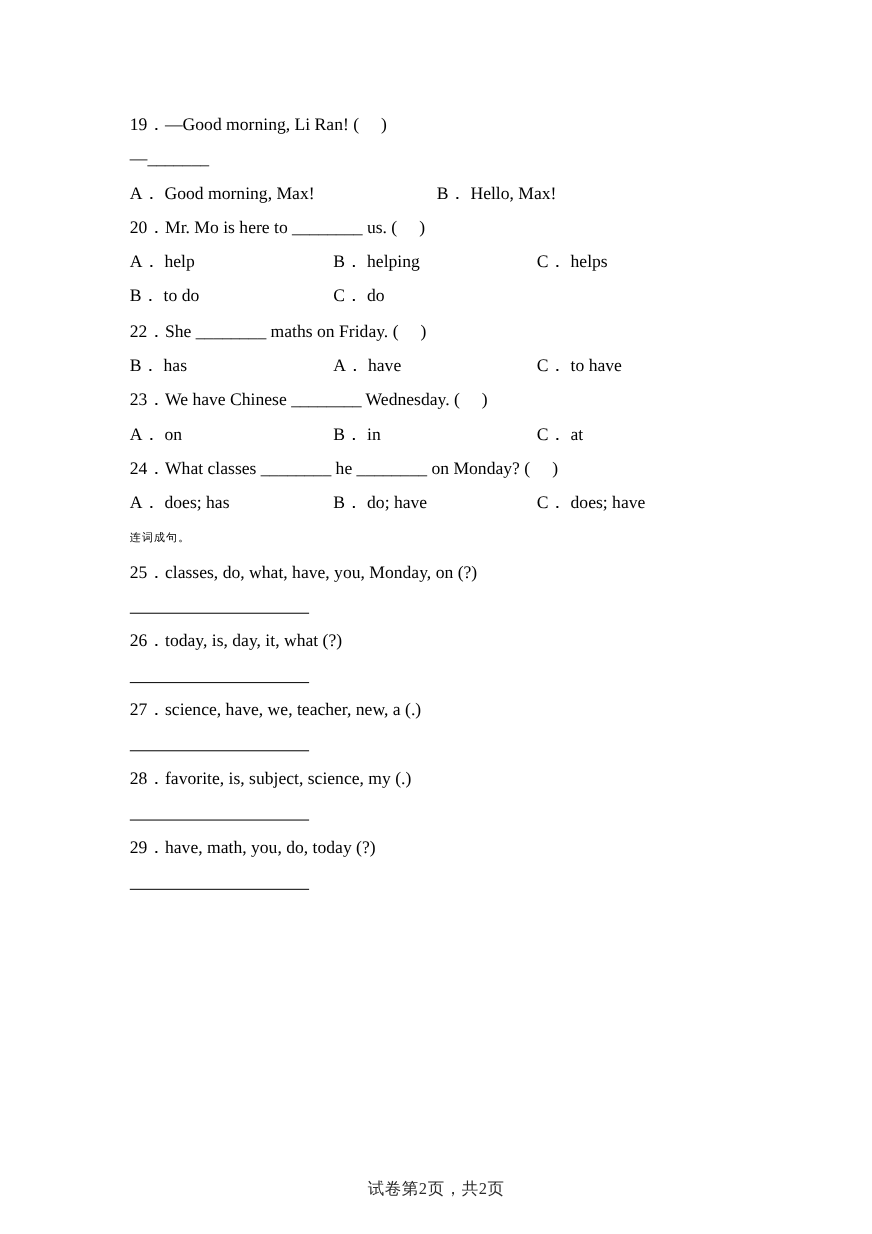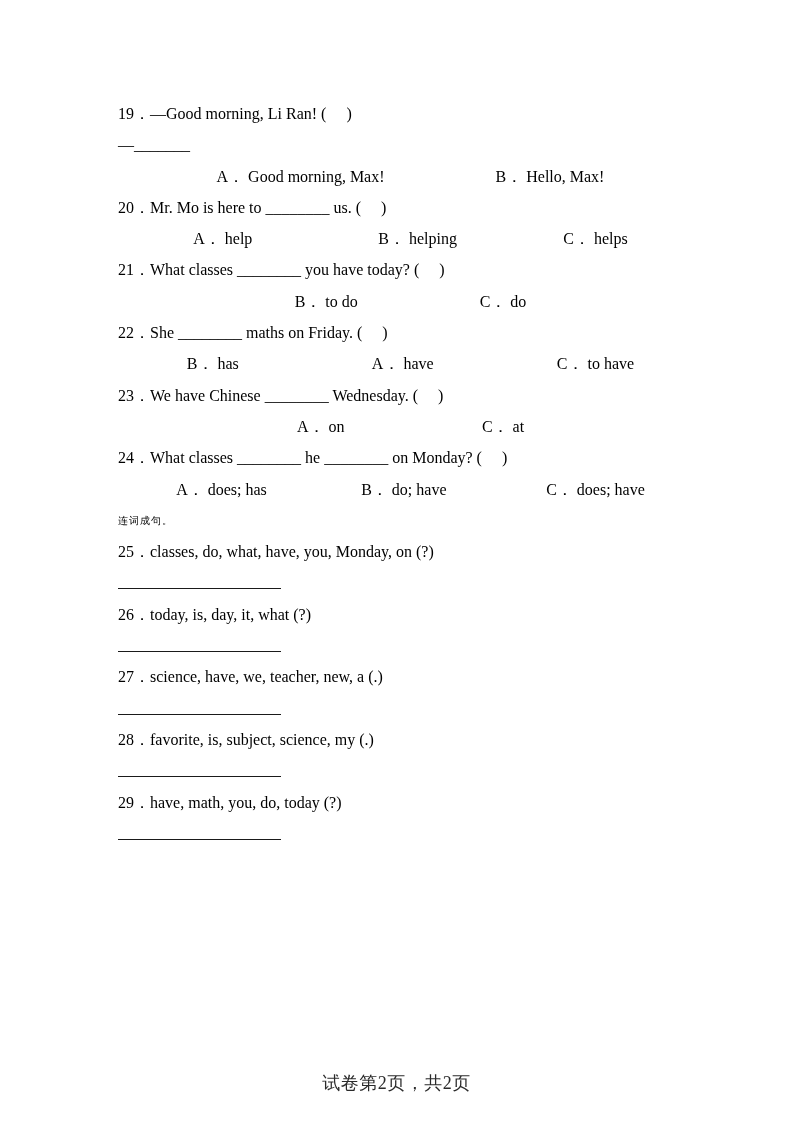--- a/index.html
+++ b/index.html
@@ -23,21 +23,21 @@
     left: 118px;
     top: 98px;
     width: 585px;
   }
   .line {
     height: 31.3px;
     line-height: 31.3px;
     font-size: 16px;
     white-space: pre;
   }
-  .opts { display: flex; justify-content: center; }
+  .opts { display: flex; }
   .opt {
     display: inline-block;
     white-space: pre;
     font-size: 16px;
   }
   .opt.c { width: 185px; }
   .opt.wide { width: 279px; }
   .cn { font-size: 10px; letter-spacing: 1px; }
   .answer-line { height: 31.3px; line-height: 31.3px; }
   .answer-blank {
@@ -45,21 +45,21 @@
     width: 163px;
     height: 21px;
     border-bottom: 1.5px solid #1a1a1a;
   }
   .footer {
     position: absolute;
     left: 0;
     right: 0;
     top: 1071px;
     text-align: center;
-    font-size: 18px;
+    font-size: 15px;
     color: #2b2b2b;
     letter-spacing: 0.5px;
   }
 </style>
 </head>
 <body>
 
 <div class="page">
   <div class="content">
 
@@ -70,36 +70,36 @@
       <span class="opt">B． Hello, Max!</span>
     </div>
 
     <div class="line">20．Mr. Mo is here to ________ us. (     )</div>
     <div class="line opts">
       <span class="opt c">A． help</span>
       <span class="opt c">B． helping</span>
       <span class="opt">C． helps</span>
     </div>
 
-    <div class="line">21．What classes ________ you have today? (     )</div>
     <div class="line opts">
       <span class="opt c">B． to do</span>
       <span class="opt">C． do</span>
     </div>
 
     <div class="line">22．She ________ maths on Friday. (     )</div>
     <div class="line opts">
       <span class="opt c">B． has</span>
       <span class="opt c">A． have</span>
       <span class="opt">C． to have</span>
     </div>
 
     <div class="line">23．We have Chinese ________ Wednesday. (     )</div>
     <div class="line opts">
       <span class="opt c">A． on</span>
+      <span class="opt c">B． in</span>
       <span class="opt">C． at</span>
     </div>
 
     <div class="line">24．What classes ________ he ________ on Monday? (     )</div>
     <div class="line opts">
       <span class="opt c">A． does; has</span>
       <span class="opt c">B． do; have</span>
       <span class="opt">C． does; have</span>
     </div>
 

